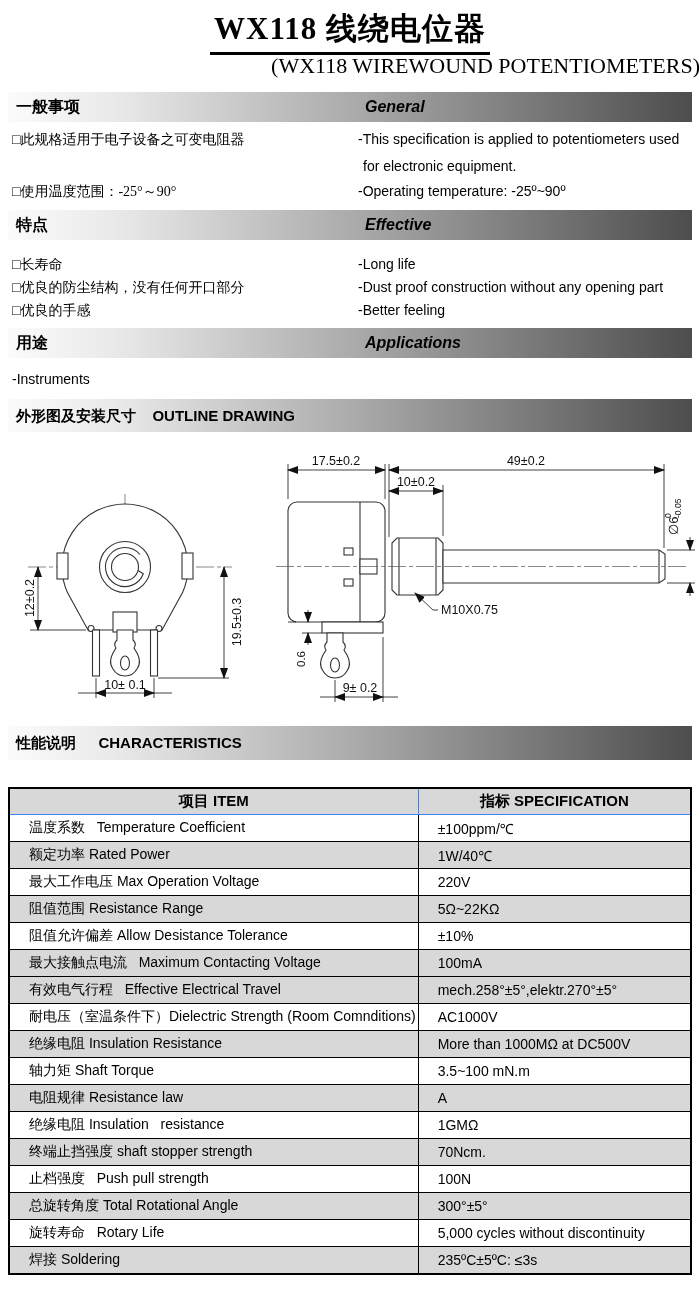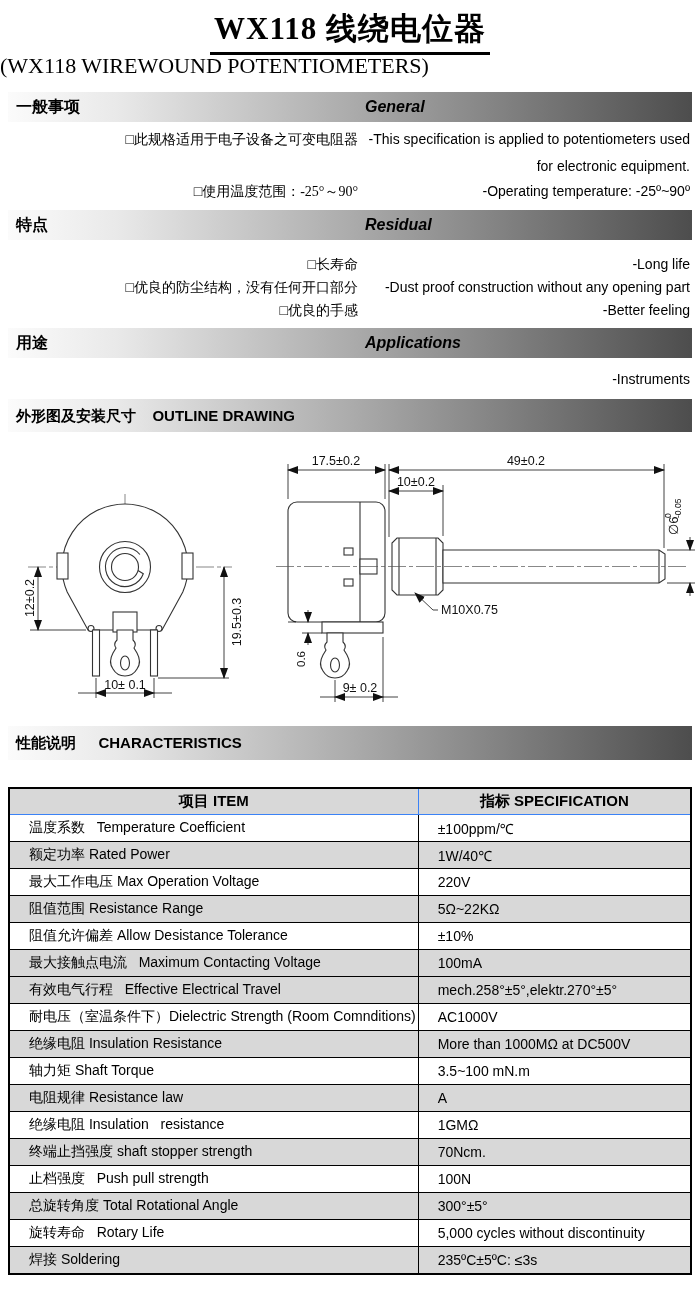--- a/index.html
+++ b/index.html
@@ -1,29 +1,29 @@
 <!DOCTYPE html>
 <html><head>
 <meta charset="utf-8">
 <style>
   html,body{margin:0;padding:0;background:#fff;}
   .page{position:relative;width:700px;height:1303px;background:#fff;overflow:hidden;
         font-family:"Liberation Sans",sans-serif;color:#000;}
   .title{position:absolute;top:8px;left:0;width:700px;text-align:center;}
   .title span{display:inline-block;font-family:"Liberation Serif",serif;font-weight:bold;
         font-size:31px;border-bottom:3px solid #000;padding:0 4px 2px 4px;letter-spacing:1px;}
-  .subtitle{position:absolute;top:53px;left:0;width:700px;text-align:left;
+  .subtitle{position:absolute;top:53px;left:0;width:700px;text-align:right;
         font-family:"Liberation Serif",serif;font-size:22px;}
   .bar{position:absolute;left:8px;width:684px;height:30px;line-height:30px;
         background:linear-gradient(90deg,#fbfbfb 0%,#e9e9e9 16%,#a8a8a8 52%,#4d4d4d 100%);}
   .bar .cn{position:absolute;left:8px;font-weight:bold;font-size:16px;font-family:"Liberation Serif",serif;}
   .bar .en{position:absolute;left:357px;font-weight:bold;font-style:italic;font-size:16px;}
   .bar.single .cn{position:static;margin-left:8px;font-size:15px;}
   .bar.single .en{position:static;margin-left:12px;font-weight:bold;font-style:normal;font-size:15px;font-family:"Liberation Sans",sans-serif;}
-  .row{position:absolute;left:12px;width:678px;display:flex;font-size:14px;text-align:right;}
+  .row{position:absolute;left:12px;width:678px;display:flex;font-size:14px;}
   .row .c1{width:346px;font-family:"Liberation Serif",serif;}
   .row .c2{flex:1;}
   .drawing{position:absolute;left:0;top:440px;}
   table.chars{position:absolute;left:8px;top:787px;width:684px;border-collapse:collapse;
         border:2px solid #000;font-size:14px;white-space:pre;}
   table.chars th{border:1px solid #3b82f6;background:#d8d8d8;font-size:15px;height:23px;text-align:center;}
   table.chars td{border:1px solid #000;height:26px;padding:0 0 0 19px;vertical-align:middle;}
   table.chars tr.even td{background:#d8d8d8;}
   table.chars td.item{width:60%;}
   svg text{font-family:"Liberation Sans",sans-serif;fill:#111;}
@@ -48,21 +48,21 @@
     <div class="c1"></div>
     <div class="c2" style="padding-left:5px">for electronic equipment.</div>
   </div>
   <div class="row" style="top:183px">
     <div class="c1">□使用温度范围：-25°～90°</div>
     <div class="c2">-Operating temperature:  -25º~90º</div>
   </div>
 
   <div class="bar" style="top:210px">
     <span class="cn">特点</span>
-    <span class="en">Residual</span>
+    <span class="en">Effective</span>
   </div>
   <div class="row" style="top:256px">
     <div class="c1">□长寿命</div>
     <div class="c2">-Long life</div>
   </div>
   <div class="row" style="top:279px">
     <div class="c1">□优良的防尘结构，没有任何开口部分</div>
     <div class="c2">-Dust proof construction without any opening part</div>
   </div>
   <div class="row" style="top:302px">

